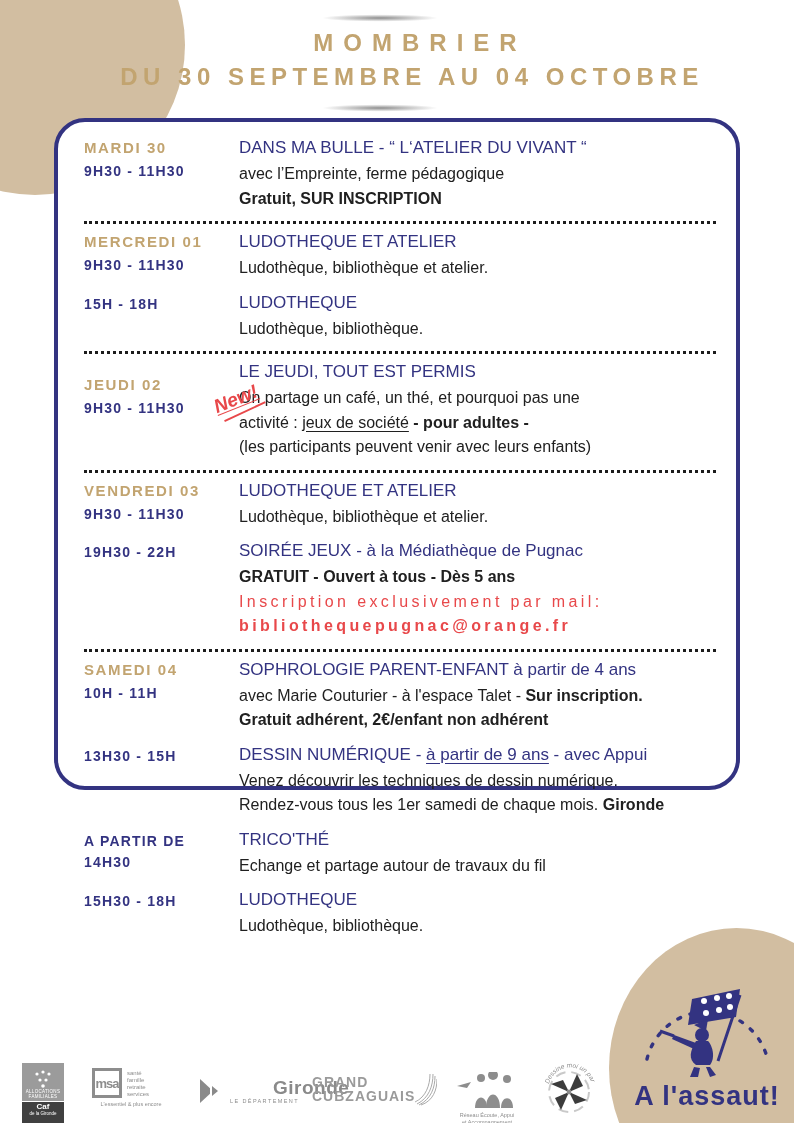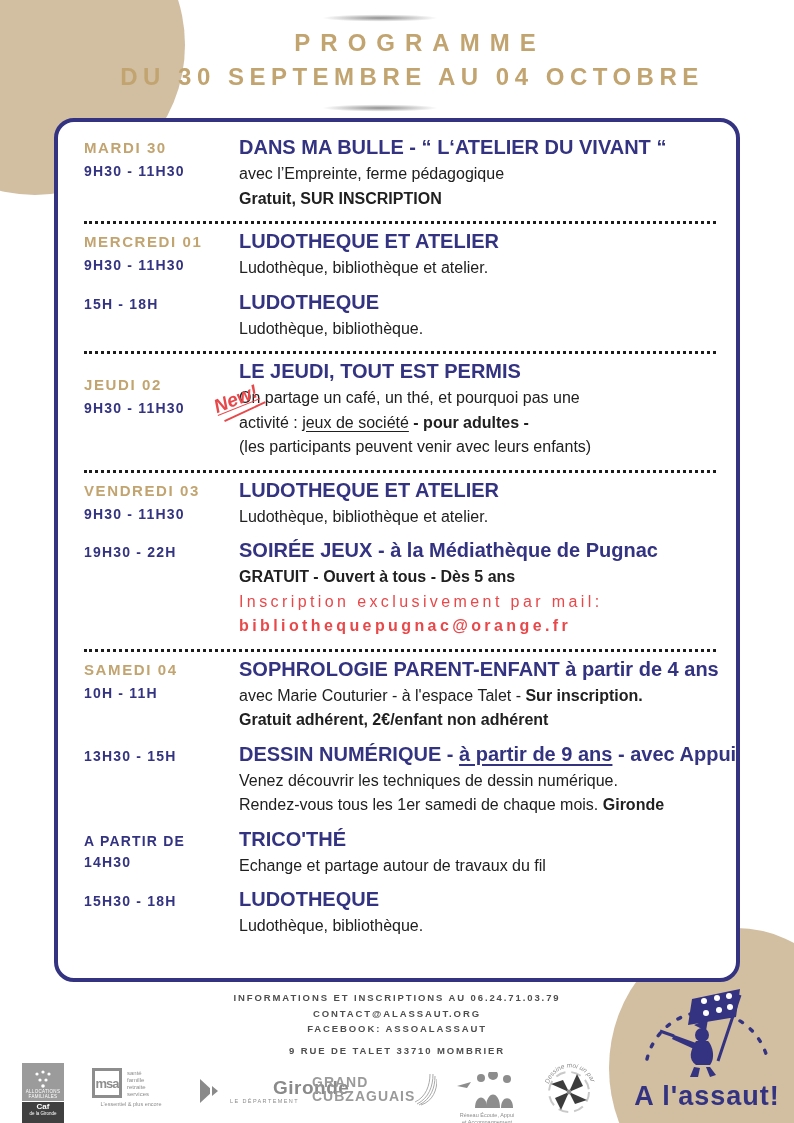--- a/index.html
+++ b/index.html
@@ -23,29 +23,29 @@
   
   .swoosh{position:absolute;left:300px;width:160px;height:10px;
     background:radial-gradient(ellipse 50% 50% at 50% 50%, rgba(30,30,30,.5), rgba(0,0,0,0) 72%);}
   #swoosh-top{top:13px;}
   #swoosh-bottom{top:103px;}
   .title{position:absolute;left:0;width:100%;text-align:center;color:var(--gold);font-weight:700;}
   #title1{top:29px;font-size:24px;letter-spacing:10px;padding-left:46px;}
   #title2{top:63px;font-size:24px;letter-spacing:5.5px;padding-left:30px;}
 
   
-  .box{position:absolute;left:54px;top:118px;width:686px;height:864px;border:4px solid var(--navy);
-    border-radius:20px;background:#fff;padding:8px 18px 0 26px;}
+  .box{position:absolute;left:54px;top:118px;width:686px;height:672px;border:4px solid var(--navy);
+    border-radius:31px;background:#fff;padding:8px 18px 0 26px;}
   .sep{border-top:3px dotted #1c1c1c;margin:5px 2px 5px 0;}
   .event-row{display:flex;margin:6px 0 10px;}
   .time-col{width:155px;flex:none;position:relative;padding-top:3px;}
   .day-label{font-size:15px;font-weight:700;color:var(--gold);letter-spacing:1.6px;margin-bottom:5px;white-space:nowrap;}
   .time{font-size:14px;font-weight:700;color:var(--navy);letter-spacing:1.2px;line-height:21px;white-space:pre-line;}
   .content-col{flex:1;min-width:0;}
-  .event-title{font-size:20px;font-weight:700;color:var(--navy);line-height:23px;margin-bottom:3px;white-space:nowrap;}
+  .event-title{font-size:17px;font-weight:400;color:var(--navy);line-height:23px;margin-bottom:3px;white-space:nowrap;}
   .event-line{font-size:16px;color:var(--ink);line-height:24.5px;white-space:nowrap;}
   .b{font-weight:700;}
   .u{text-decoration:underline;text-underline-offset:3px;}
   .red{color:var(--red);}
   .sp{letter-spacing:3.4px;}
   section[data-idx="2"] .time-col{padding-top:16px;}
   .new-badge{position:absolute;left:130px;top:28px;transform:rotate(-22deg);color:var(--red);
     font-weight:700;font-style:italic;font-size:19px;text-decoration:underline;text-underline-offset:2px;}
   .new-badge::after{content:"";display:block;height:2px;background:var(--red);margin-top:3px;transform:translateX(4px) rotate(-3deg);}
 
@@ -87,21 +87,21 @@
 </style>
 </head>
 <body>
 
 <div class="page">
 
   <div class="blob-tl"></div>
   <div class="blob-br"></div>
 
   <div class="swoosh" id="swoosh-top"></div>
-  <div class="title" id="title1">PROGRAMME</div>
+  <div class="title" id="title1">MOMBRIER</div>
   <div class="title" id="title2">DU 30 SEPTEMBRE AU 04 OCTOBRE</div>
   <div class="swoosh" id="swoosh-bottom"></div>
 
   <div class="box" id="schedule">
       <section class="day-block" data-idx="0">
         <div class="event-row">
           <div class="time-col">
             <div class="day-label">MARDI 30</div>
             <div class="time">9H30 - 11H30</div>
           </div>
@@ -212,26 +212,20 @@
             <div class="time">15H30 - 18H</div>
           </div>
           <div class="content-col">
             <div class="event-title"><span>LUDOTHEQUE</span></div>
             <div class="event-line"><span>Ludothèque, bibliothèque.</span></div>
           </div>
         </div>
       </section>
     </div>
 
-  <div class="footer">
-    <div class="footer-line">INFORMATIONS ET INSCRIPTIONS AU 06.24.71.03.79</div>
-    <div class="footer-line">CONTACT@ALASSAUT.ORG</div>
-    <div class="footer-line">FACEBOOK: ASSOALASSAUT</div>
-    <div class="footer-address">9 RUE DE TALET 33710 MOMBRIER</div>
-  </div>
 
   <div class="logo" id="logo-caf">
     <div class="caf-top">
       <svg width="24" height="20" viewBox="0 0 24 20">
         <g fill="#ffffff">
           <circle cx="6" cy="5" r="1.6"></circle>
             <circle cx="12" cy="3" r="1.6"></circle>
             <circle cx="18" cy="5" r="1.6"></circle>
           <circle cx="9" cy="11" r="1.6"></circle>
             <circle cx="15" cy="11" r="1.6"></circle>

